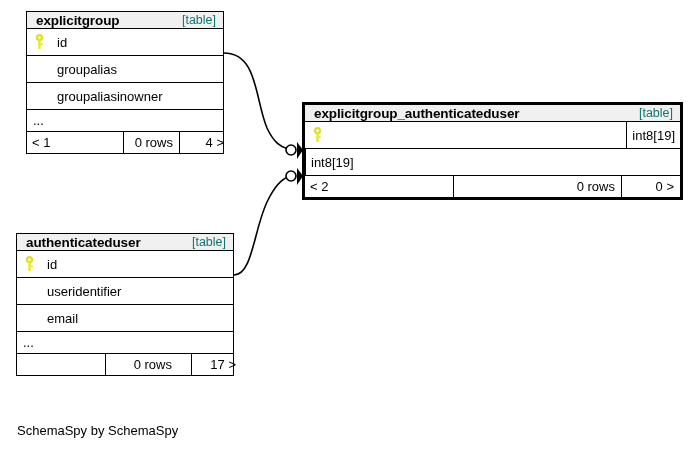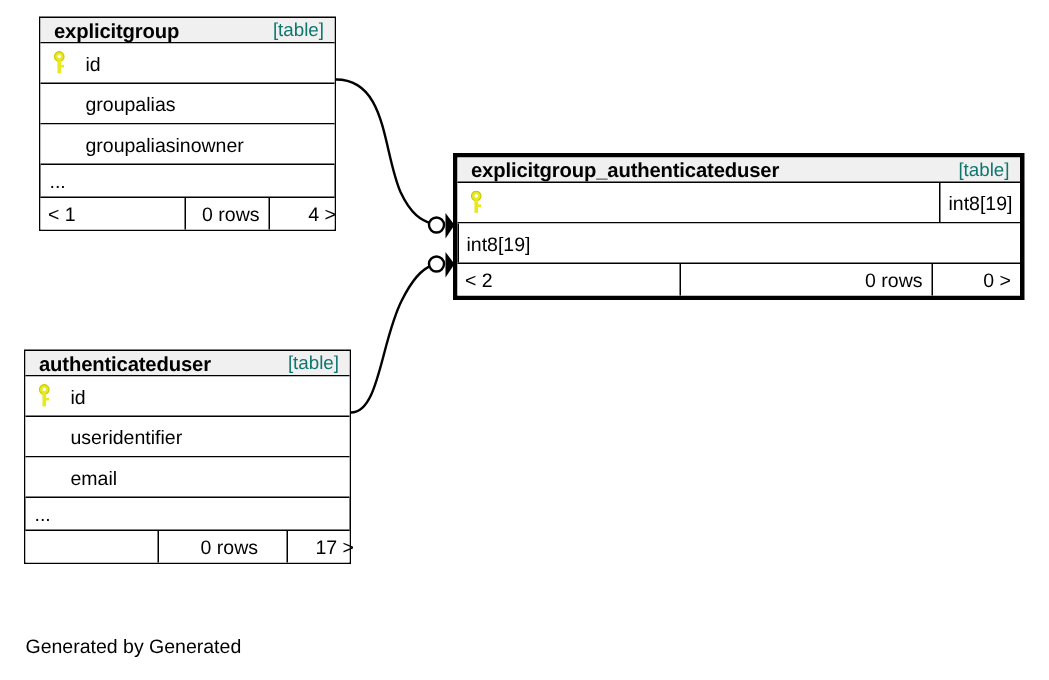--- a/index.html
+++ b/index.html
@@ -296,15 +296,15 @@
       <polygon points="297,142 297,159 303,150" fill="#000000"></polygon>
     </g>
 
     <g>
       <path d="M 234 275 C 253 275, 254 227, 268 200 C 275 186, 282 179, 288 177" fill="none" stroke="#000000" stroke-width="1.6"></path>
       <circle cx="291" cy="176" r="5" fill="#ffffff" stroke="#000000" stroke-width="1.6"></circle>
       <polygon points="297,168 297,185 303,176" fill="#000000"></polygon>
     </g>
   </svg>
 
-  <div class="caption" style="left:17px; top:423px;">Generated by Generated</div>
+  <div class="caption" style="left:17px; top:423px;">SchemaSpy by SchemaSpy</div>
 
 </div>
 
 </body></html>

